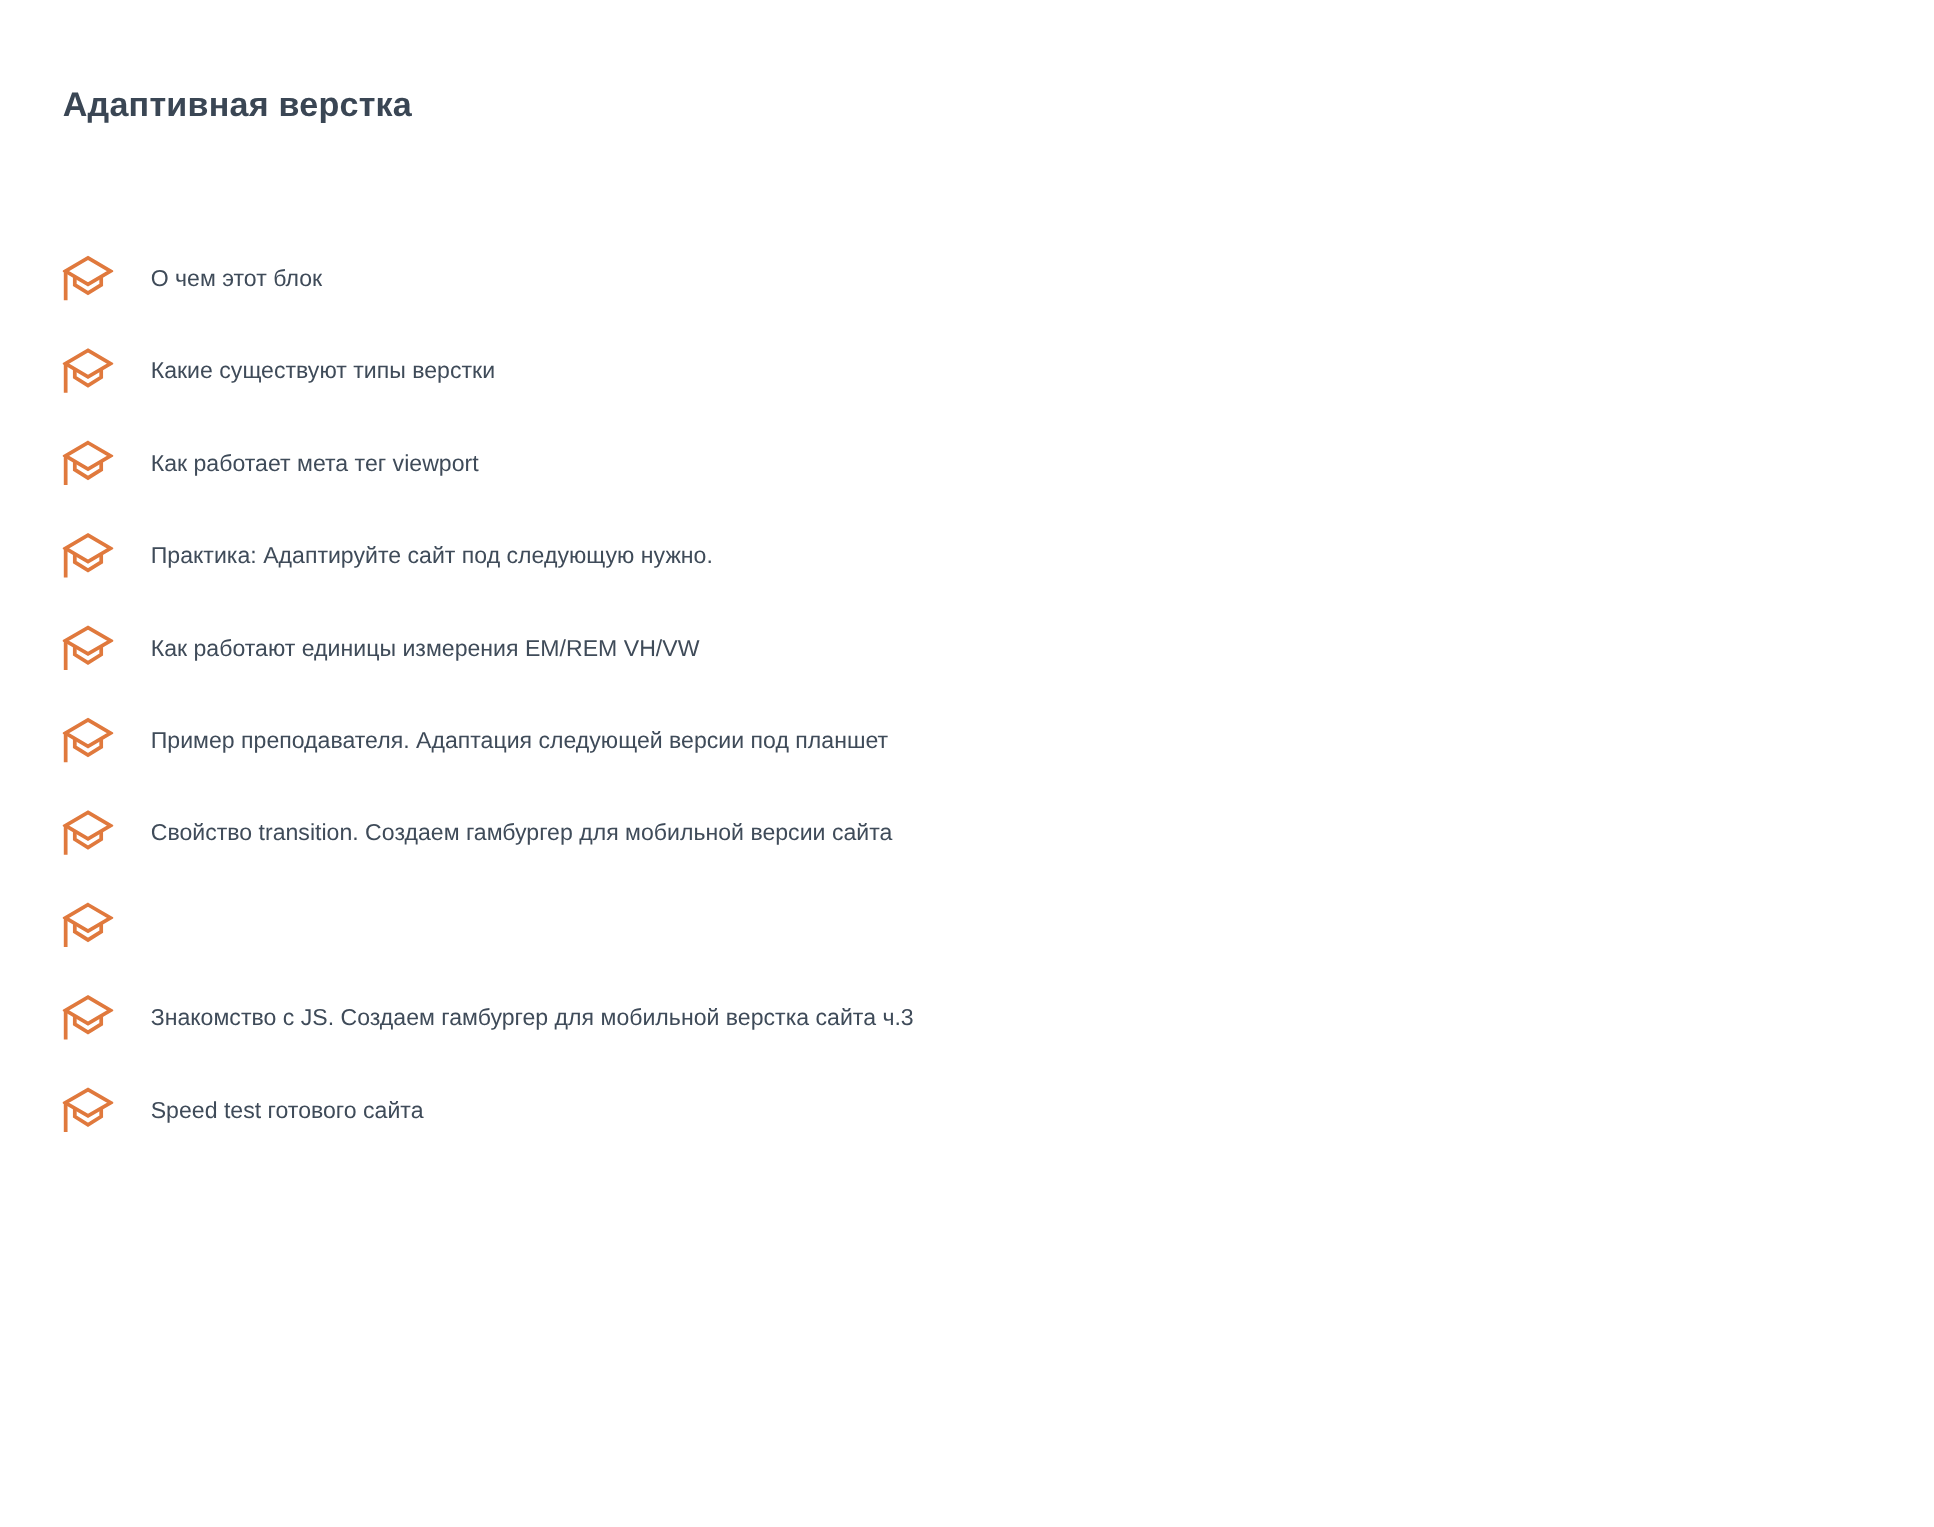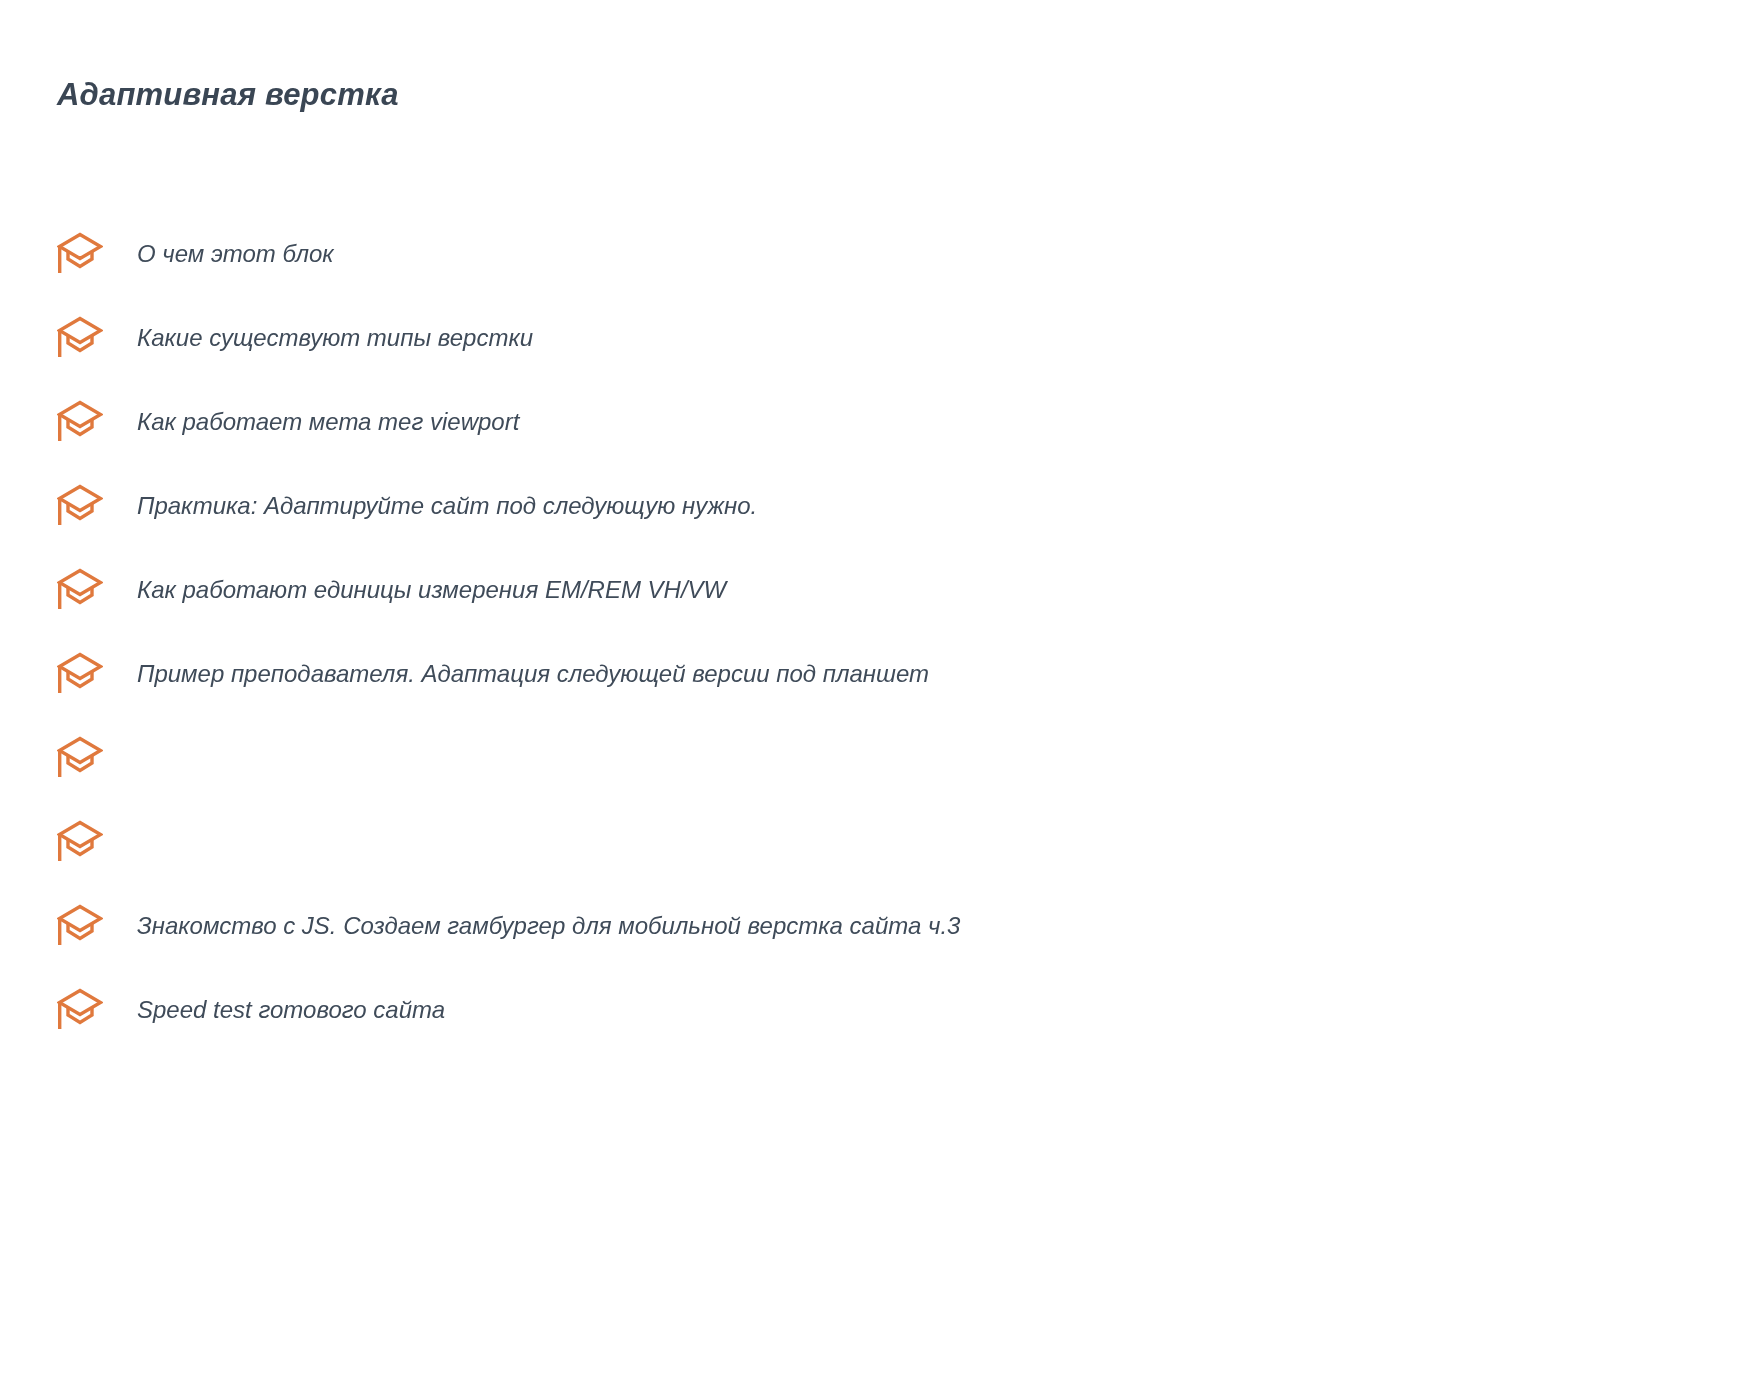--- a/index.html
+++ b/index.html
@@ -6,21 +6,20 @@
   html, body { margin: 0; padding: 0; }
   body {
     width: 1758px;
     height: 1388px;
     background: var(--background, #ffffff);
     font-family: "Liberation Sans", sans-serif;
     overflow: hidden;
   }
   .page {
     padding: 76px 40px 0 57px;
-    font-style: italic;
   }
   .title {
     margin: 0 0 98px 0;
     font-size: 31px;
     line-height: 38px;
     font-weight: 700;
     letter-spacing: 0.2px;
     color: var(--heading, #3a4654);
   }
   .lesson-list {
@@ -39,21 +38,21 @@
     width: 46px;
     height: 48px;
     display: flex;
     align-items: center;
     justify-content: center;
     color: var(--accent, #e0793d);
   }
   .cap-icon svg { display: block; }
   .lesson-title {
     margin-left: 34px;
-    font-size: 24px;
+    font-size: 21px;
     line-height: 28px;
     color: var(--text, #3f4b59);
   }
 </style>
 </head>
 <body>
 
 <div class="page">
   <h1 class="title">Адаптивная верстка</h1>
   <ul class="lesson-list">
@@ -126,20 +125,21 @@
   </li>
 
   <li class="lesson-item">
     <span class="cap-icon">
       <svg viewBox="0 0 46 48" width="46" height="48" fill="none" stroke="currentColor" stroke-width="3.4" stroke-linejoin="miter" stroke-linecap="butt">
         <path d="M23 4.5 L43.5 16.5 L23 28.5 L2.5 16.5 Z"></path>
         <path d="M11 21.5 L11 29 L23 36.5 L35 29 L35 21.5"></path>
         <path d="M2.7 16.5 L2.7 43"></path>
       </svg>
     </span>
+    <span class="lesson-title">Свойство transition. Создаем гамбургер для мобильной версии сайта</span>
   </li>
 
   <li class="lesson-item">
     <span class="cap-icon">
       <svg viewBox="0 0 46 48" width="46" height="48" fill="none" stroke="currentColor" stroke-width="3.4" stroke-linejoin="miter" stroke-linecap="butt">
         <path d="M23 4.5 L43.5 16.5 L23 28.5 L2.5 16.5 Z"></path>
         <path d="M11 21.5 L11 29 L23 36.5 L35 29 L35 21.5"></path>
         <path d="M2.7 16.5 L2.7 43"></path>
       </svg>
     </span>

